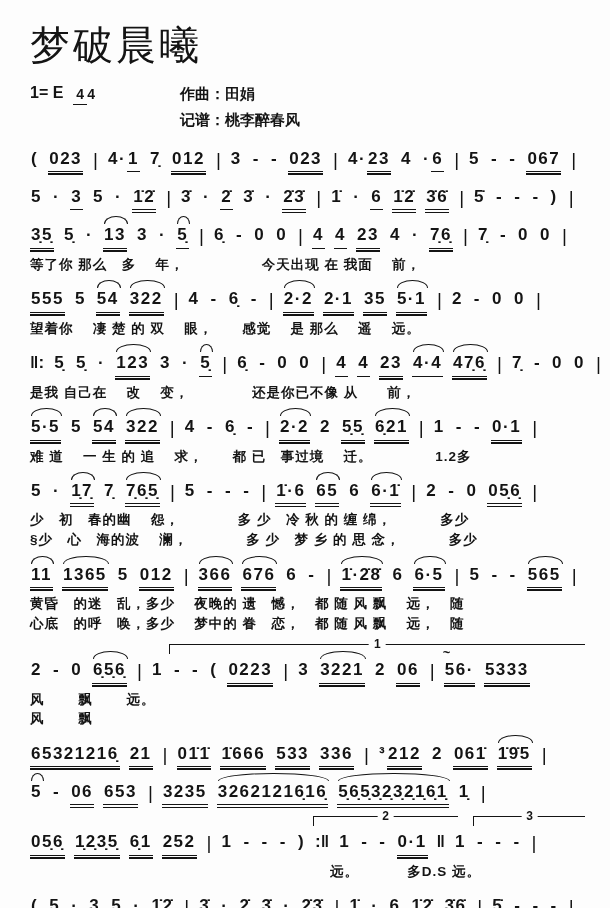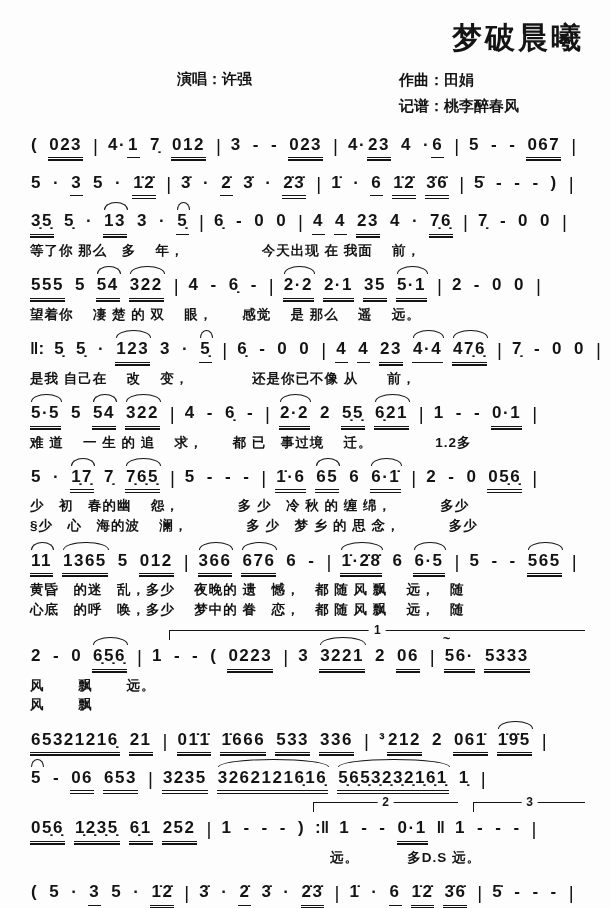--- a/index.html
+++ b/index.html
@@ -3,21 +3,21 @@
 <meta charset="utf-8">
 <style>
   html,body{margin:0;padding:0;}
   body{
     width:610px;height:908px;overflow:hidden;
     background:#fdfdfd;color:#141414;
     font-family:"Liberation Sans","DejaVu Sans",sans-serif;
   }
   .page{padding:8px 26px 0 30px;box-sizing:border-box;}
   .title{
-    text-align:right;font-size:30px;font-weight:bold;
+    text-align:left;font-size:40px;font-weight:normal;
     letter-spacing:3px;margin:10px 0 8px 0;
   }
   .credits-row{display:flex;align-items:flex-start;font-size:15px;margin-top:2px;}
   .keysig{width:150px;font-size:16px;font-weight:bold;white-space:nowrap;padding-top:3px;}
   .ts{display:inline-block;vertical-align:middle;text-align:center;line-height:1;margin-left:10px;font-size:14px;}
   .ts .top{border-bottom:1.5px solid #141414;padding:0 3px 2px 3px;}
   .ts .bot{padding-top:2px;}
   .performer{flex:1;text-align:center;padding-top:3px;font-weight:bold;}
   .rcol{width:185px;line-height:1.75;font-weight:bold;white-space:nowrap;}
   #score{margin-top:12px;}
@@ -49,21 +49,23 @@
   }
 </style>
 </head>
 <body>
 
 <div class="page">
 
   <div class="title">梦破晨曦</div>
 
   <div class="credits-row">
-    <div class="performer">演唱：许强</div>
+    <div class="keysig">
+      <span>1= E</span><span class="ts"><span class="top">4</span><span class="bot">4</span></span>
+    </div>
     <div class="rcol">
       <div>作曲：田娟</div>
       <div>记谱：桃李醉春风</div>
     </div>
   </div>
 
   <div id="score">
       <div class="music-line">
         <span class="tk"><span class="seg">(</span></span>
         <span class="tk"><span class="seg grp2">023</span></span>

